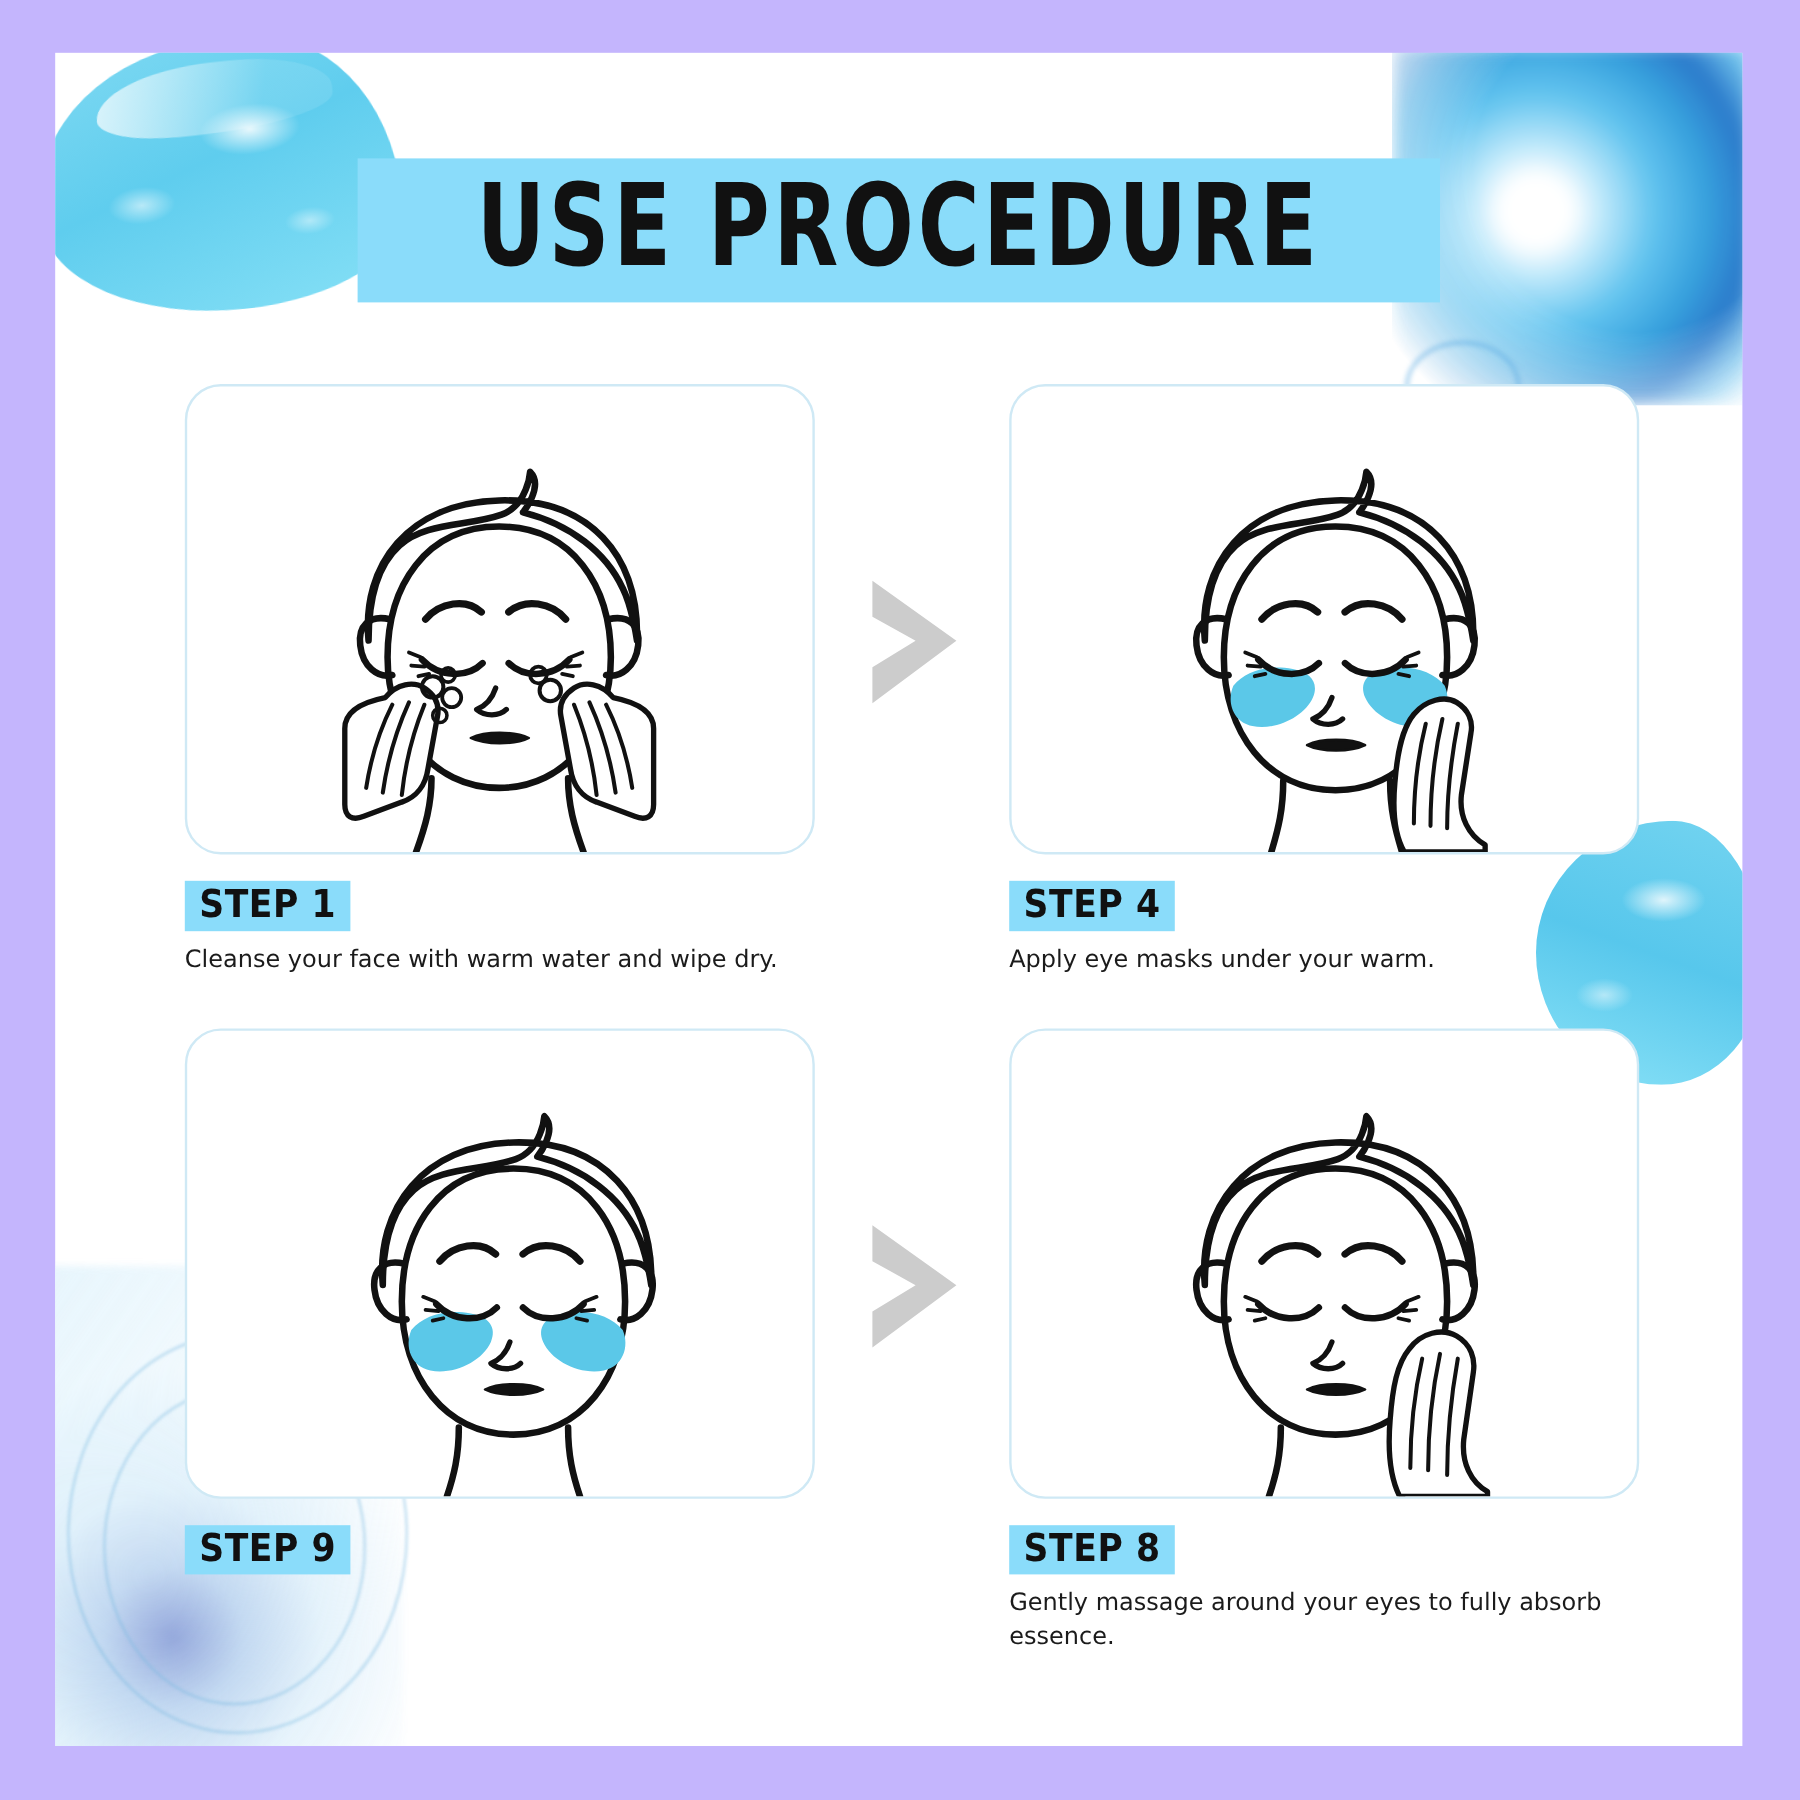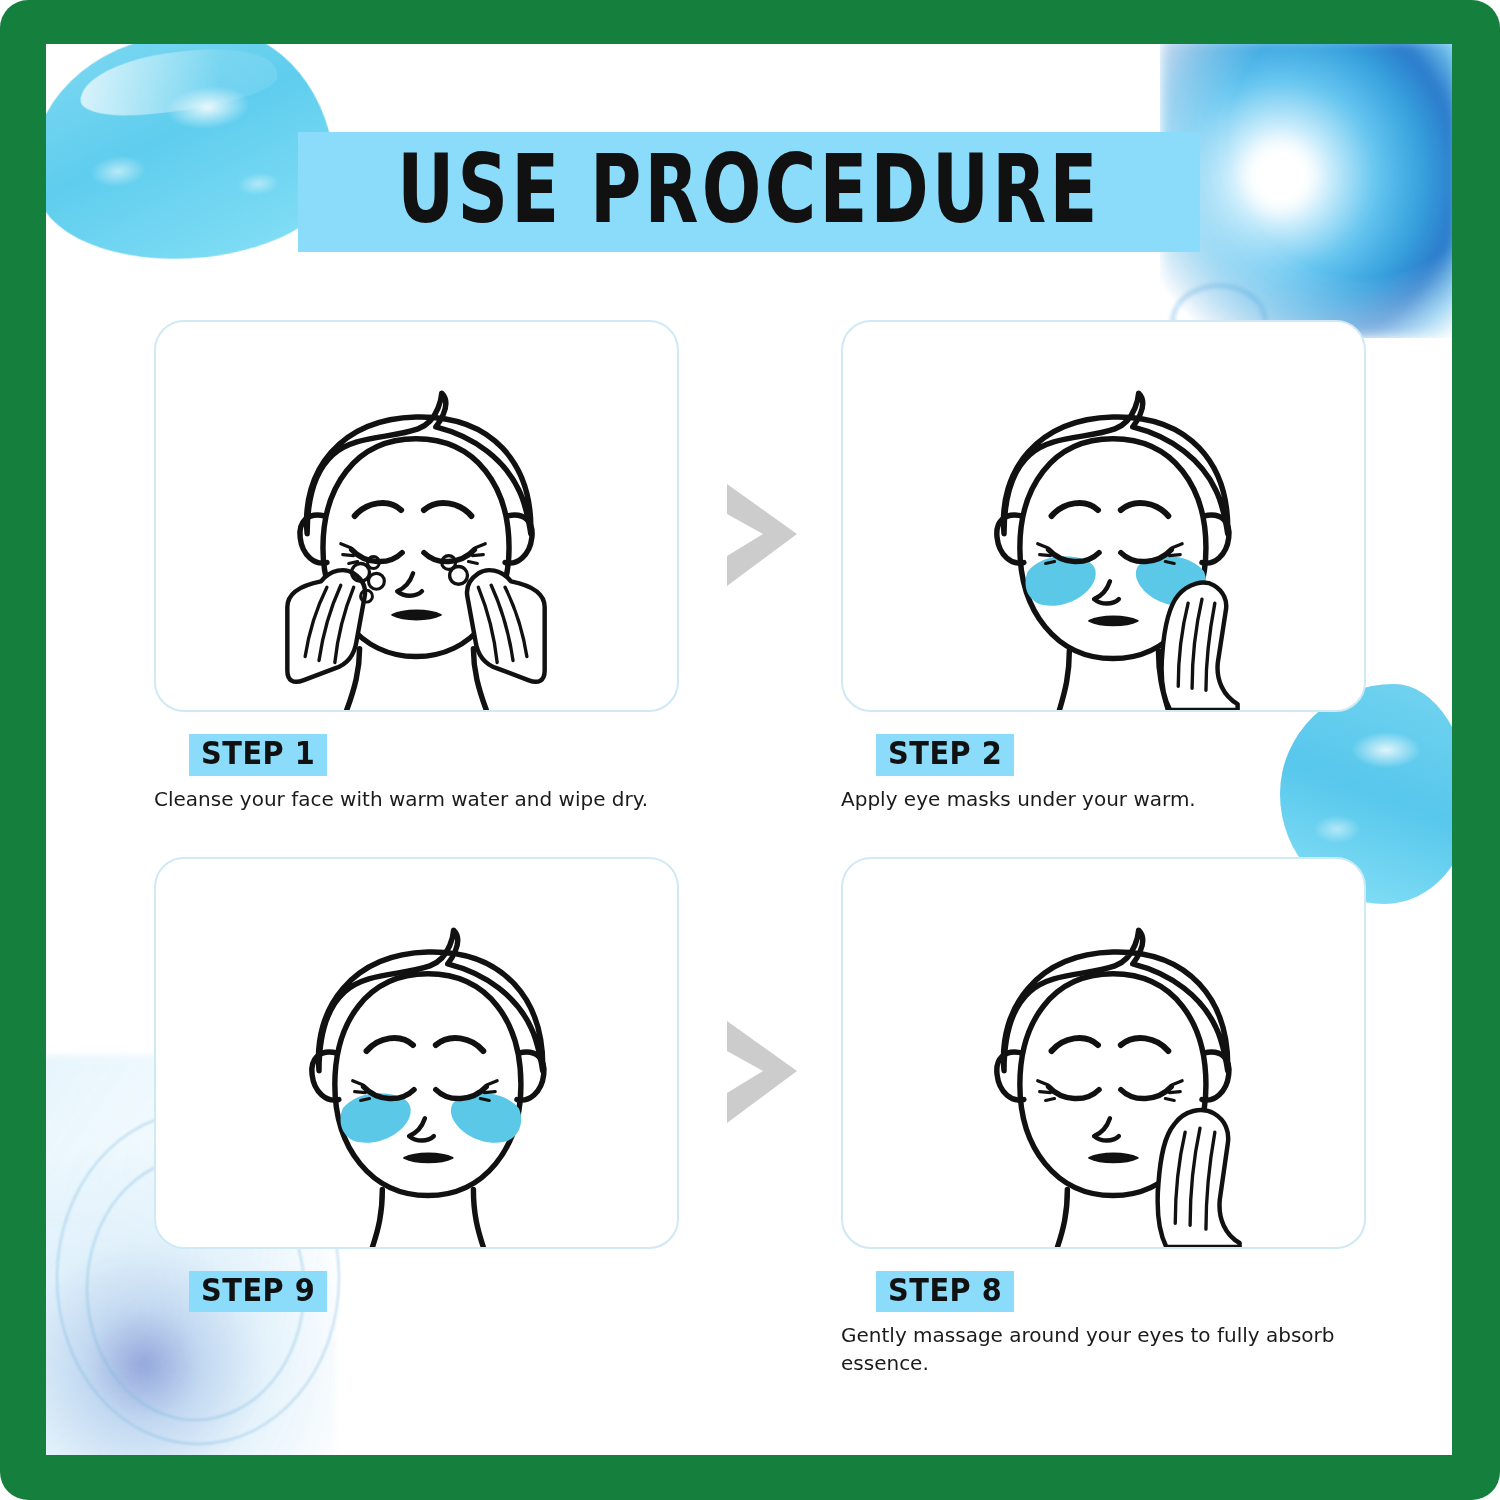--- a/index.html
+++ b/index.html
@@ -4,24 +4,23 @@
 <style>
   html, body {
     margin: 0;
     padding: 0;
     background: #ffffff;
   }
   #page {
     position: relative;
     width: 1500px;
     height: 1500px;
-    background: #15803d;
+    background: #c4b5fd;
     overflow: hidden;
     font-family: "DejaVu Sans", sans-serif;
-    border-radius: 28px;
   }
   
   #canvas {
     position: absolute;
     left: 46px;
     top: 44px;
     width: 1406px;
     height: 1411px;
     background: #ffffff;
     overflow: hidden;
@@ -165,21 +164,20 @@
     display: inline-block;
     background: #8adcfa;
     color: #111111;
     font-family: "DejaVu Sans Condensed", "Liberation Sans Narrow", "Liberation Sans", sans-serif;
     font-weight: 700;
     font-size: 32px;
     letter-spacing: .5px;
     padding: 3px 12px 5px 12px;
     margin-top: 22px;
     line-height: 1.05;
-    margin-left: 35px;
   }
   .step-desc {
     margin-top: 10px;
     font-family: "DejaVu Sans", sans-serif;
     font-size: 20px;
     line-height: 1.36;
     color: #1b1b1b;
     max-width: 520px;
   }
   .step-desc b { font-weight: 700; }
@@ -300,21 +298,21 @@
 
               <path d="M338 276 C348 264 364 260 374 266 C384 272 388 282 386 292
                        L378 344 C376 362 384 378 398 386 L398 392 L330 392
                        C322 378 320 356 322 334 C324 308 328 288 338 276 Z" fill="#fff" stroke="#111" stroke-width="4.5"></path>
               <path d="M348 284 C342 308 338 338 338 368" stroke-width="3.4"></path>
               <path d="M362 280 C356 306 352 338 352 370" stroke-width="3.4"></path>
               <path d="M375 284 C370 310 366 340 366 372" stroke-width="3.4"></path>
             </g>
           </svg>
         </div>
-        <div class="step-label">STEP 2</div>
+        <div class="step-label">STEP 4</div>
         <div class="step-desc">Apply eye masks under your warm.</div>
       </div>
 
       <div class="step-cell">
         <div class="illus-card">
           <svg viewBox="0 0 525 392">
             <g fill="none" stroke="#111" stroke-width="5.5" stroke-linecap="round" stroke-linejoin="round">
               <path d="M228 334 C228 358 224 374 218 392"></path>
               <path d="M320 334 C320 358 324 374 330 392"></path>
               <path d="M274 116 C212 116 180 166 180 228 C180 292 217 340 274 340 C331 340 368 292 368 228 C368 166 336 116 274 116 Z"></path>

